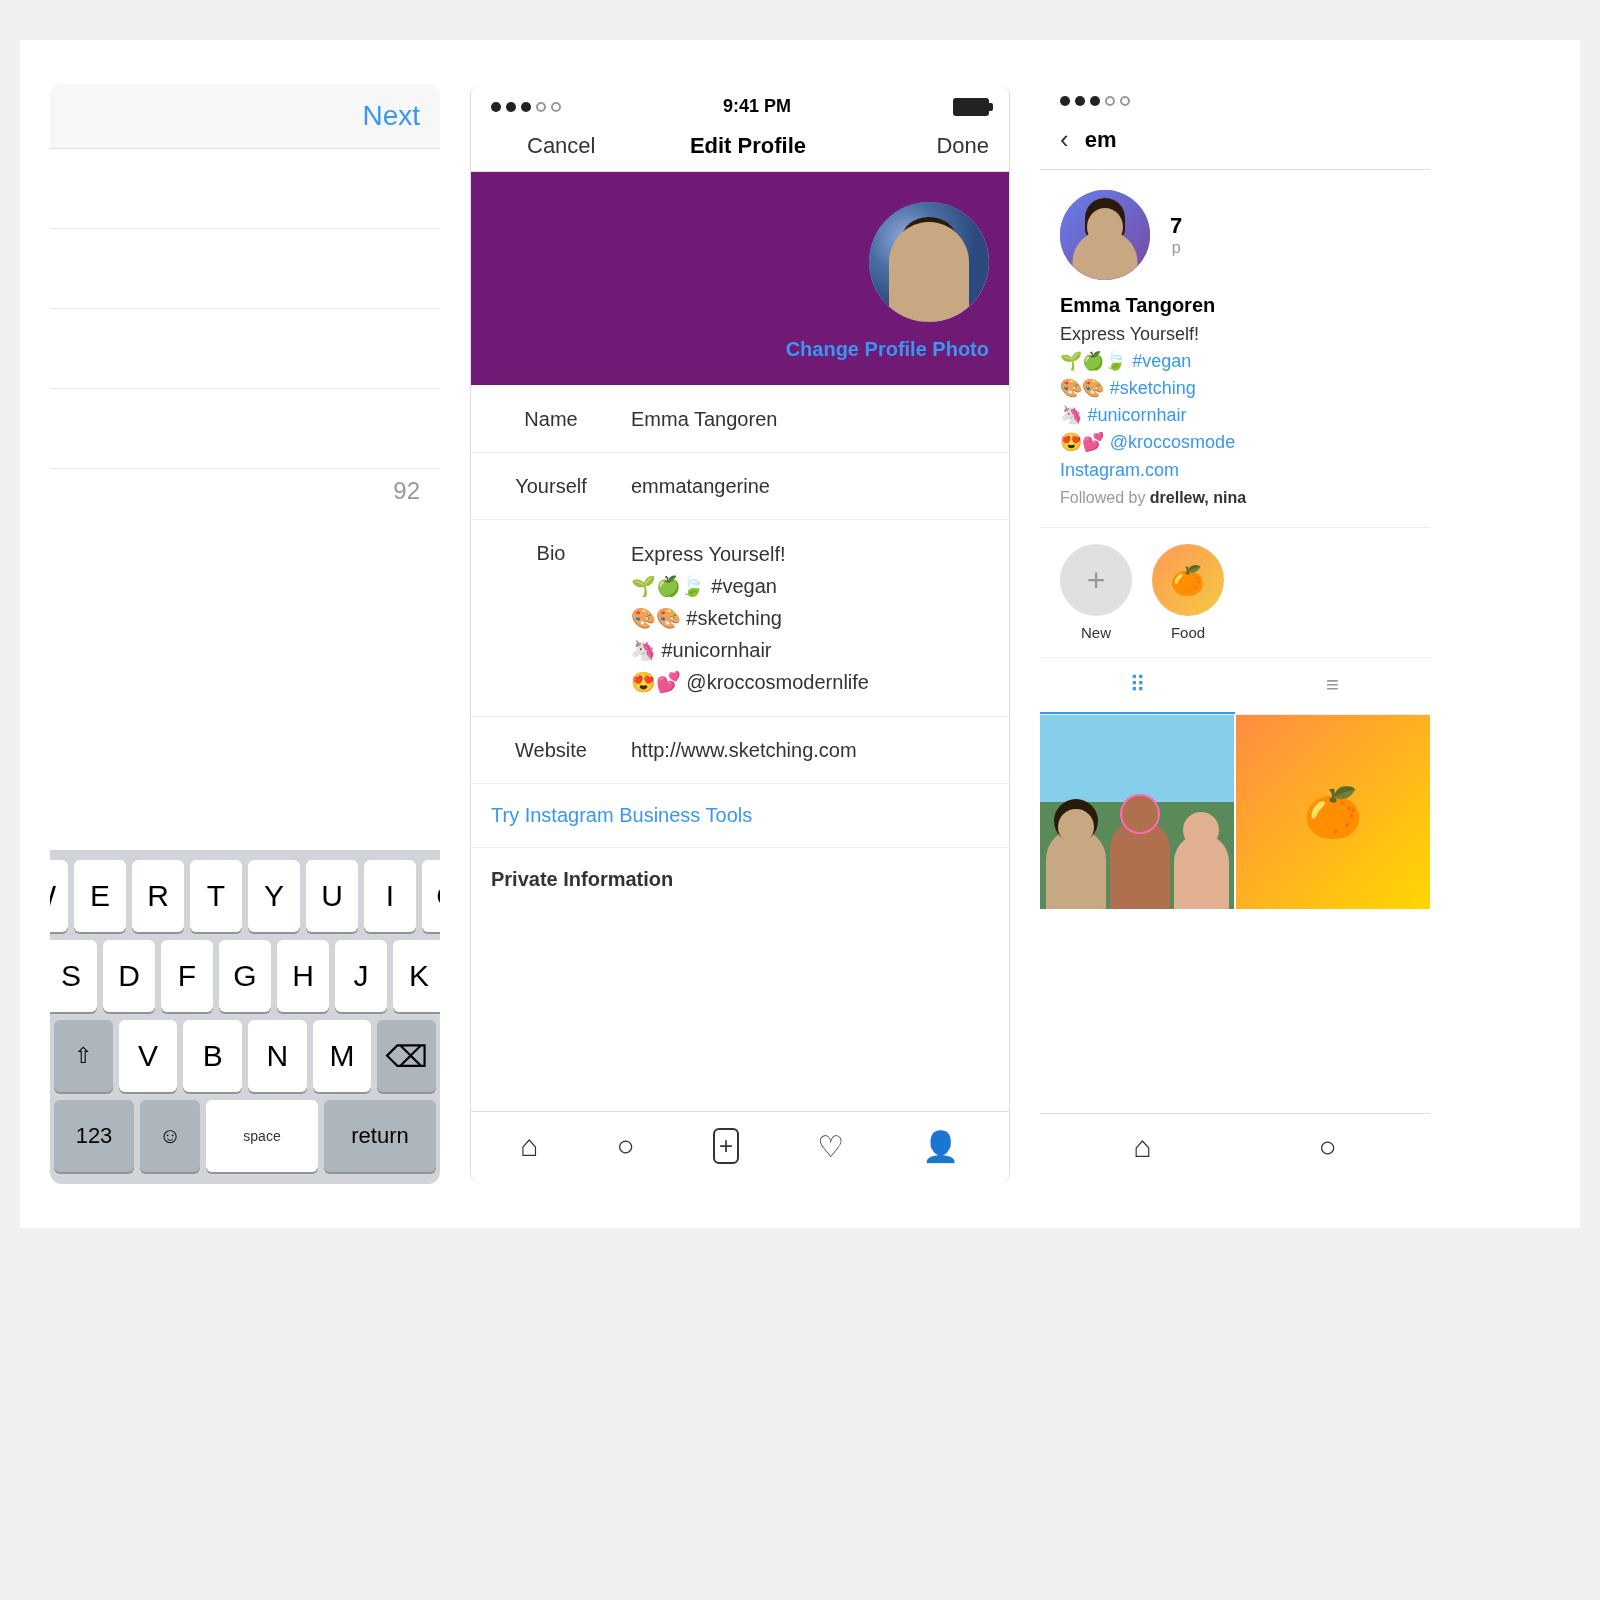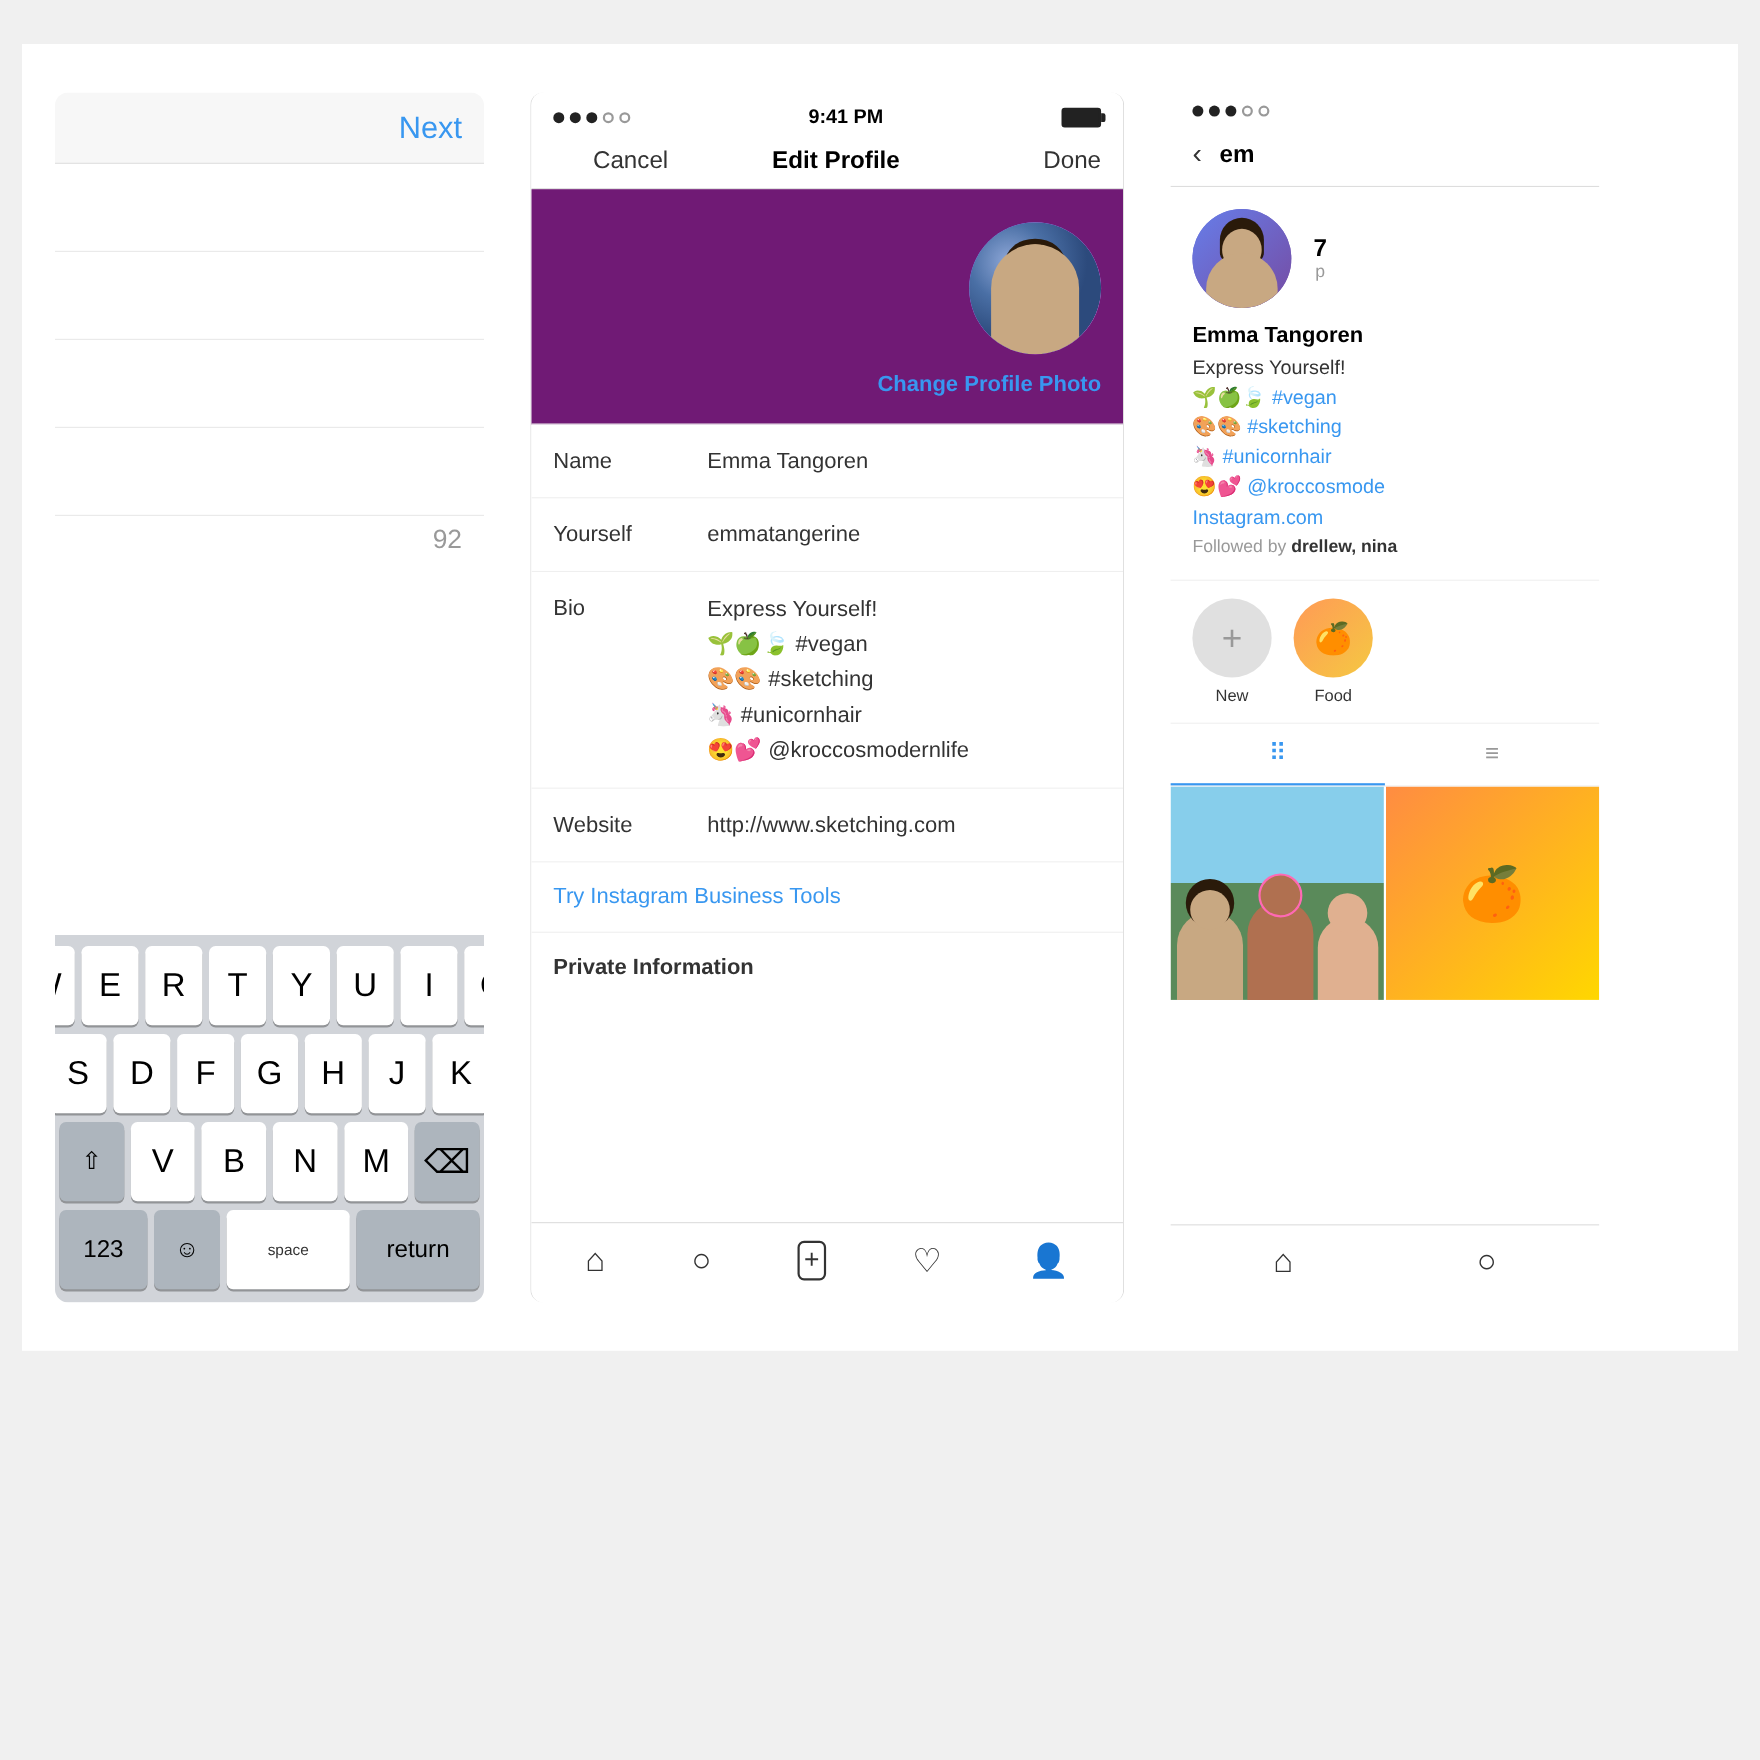--- a/index.html
+++ b/index.html
@@ -282,20 +282,21 @@
       border-bottom: 1px solid #efefef;
       gap: 20px;
     }
 
     .form-label {
       font-size: 20px;
       color: #333;
       width: 120px;
       flex-shrink: 0;
       padding-top: 4px;
+      text-align: center;
     }
 
     .form-value {
       font-size: 20px;
       color: #333;
       flex: 1;
       line-height: 1.5;
     }
 
     .form-value.bio-text {
@@ -517,21 +518,21 @@
       justify-content: space-around;
       padding: 16px 10px 20px;
     }
 
     
     .bg-wrapper {
       background: #fff;
       display: flex;
       align-items: flex-start;
       padding: 44px 30px;
-      gap: 12px;
+      gap: 0;
       width: 100%;
     }
   </style>
 </head>
 <body>
 
 <div class="bg-wrapper">
 
   <div class="phone phone-keyboard">
     <div class="top-bar">

